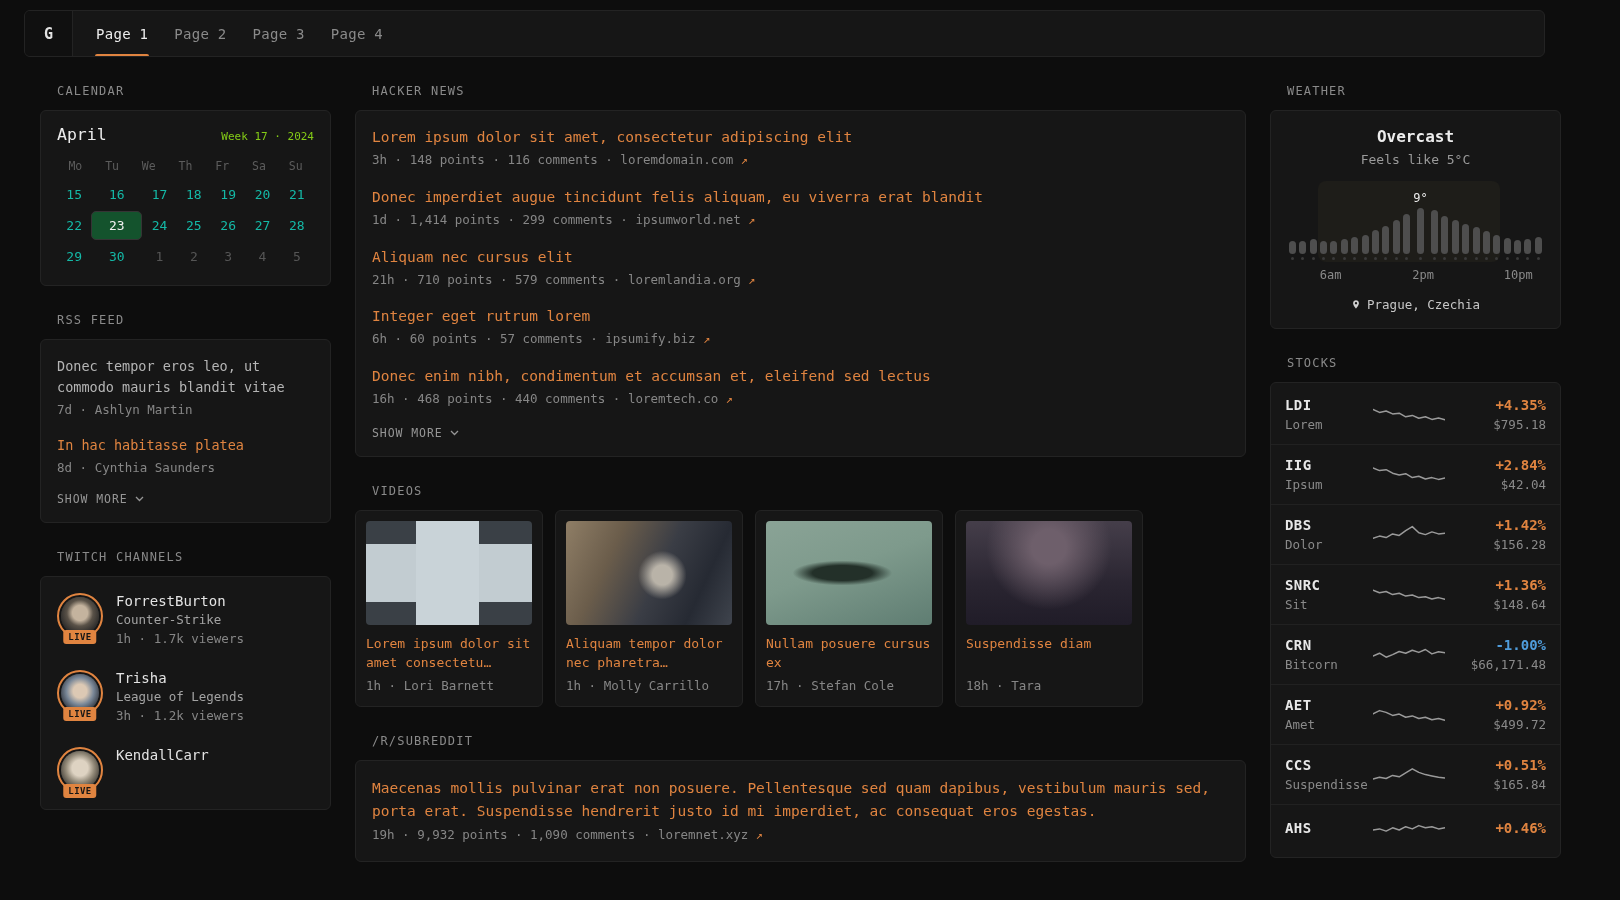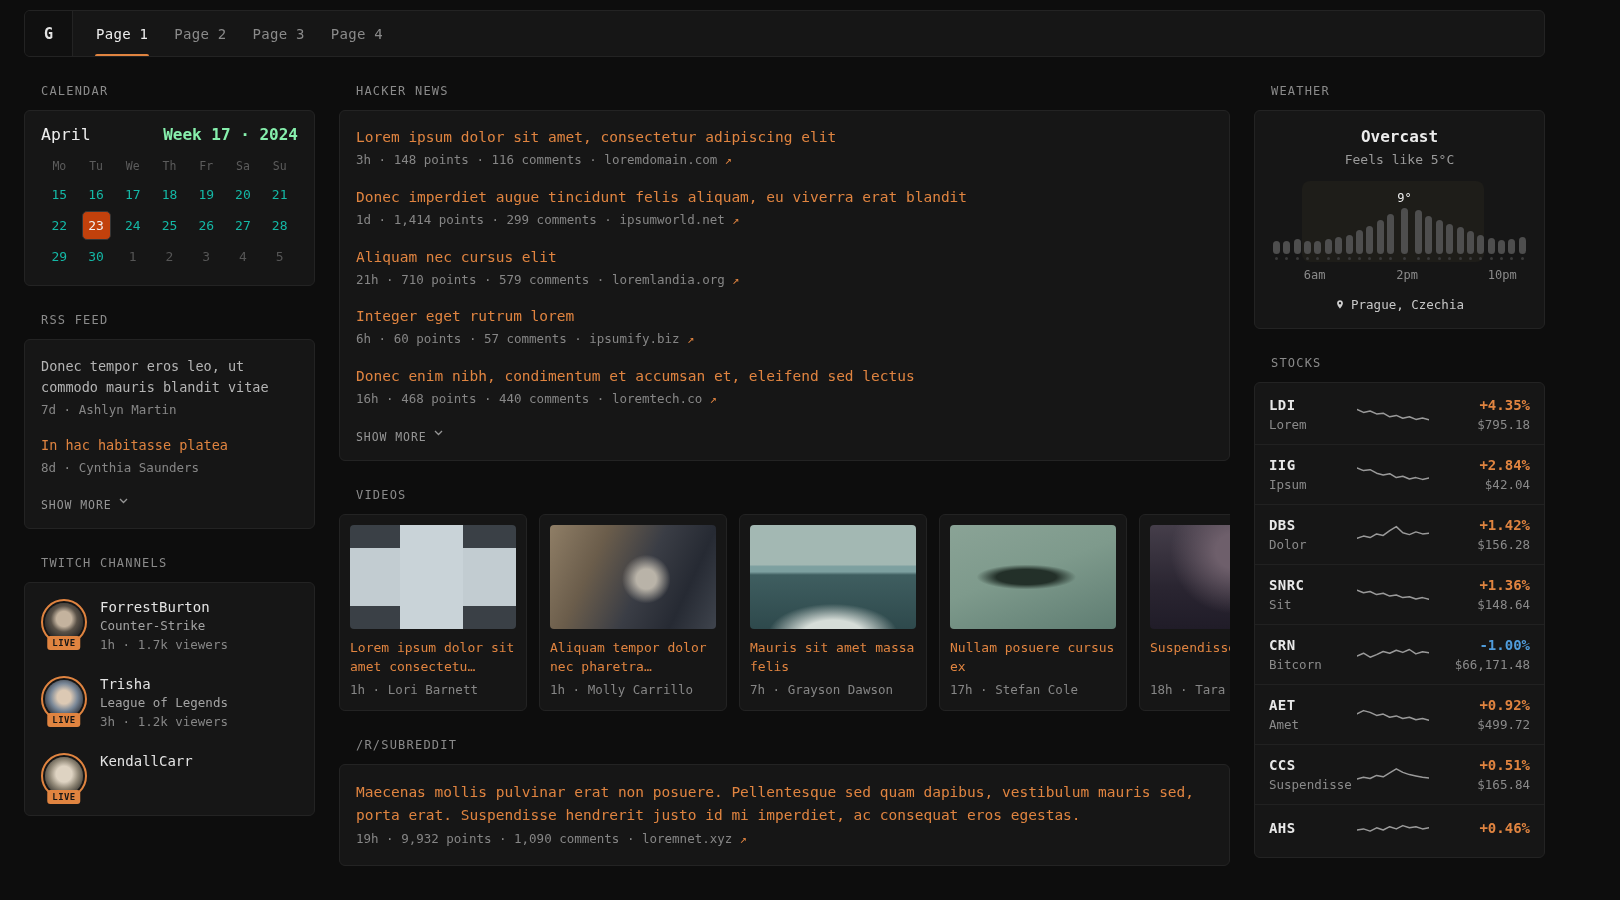--- a/index.html
+++ b/index.html
@@ -41,55 +41,55 @@
     font-size: 14px; padding: 0 13px; display: flex; align-items: center;
     cursor: pointer; position: relative; letter-spacing: 0.02em;
   }
   .tab.active { color: #ededed; }
   .tab.active::after {
     content: ""; position: absolute; left: 12px; right: 12px; bottom: 0;
     height: 2px; background: var(--accent); border-radius: 2px 2px 0 0;
   }
   .layout {
     display: grid; grid-template-columns: 291px 891px 291px;
-    column-gap: 24px; padding-left: 24px; align-items: start;
+    column-gap: 24px; padding-left: 40px; align-items: start;
   }
   .section-title {
     font-size: 12px; letter-spacing: 0.1em; color: var(--dim);
     margin: 27px 0 12px 17px;
   }
   .card { background: var(--card); border: 1px solid var(--border); border-radius: 6px; }
   .meta { font-size: 12.5px; color: #868686; margin-top: 3px; line-height: 1.5; }
 
   
   .calendar { padding: 14px 16px 14px; }
   .cal-head { display: flex; justify-content: space-between; align-items: baseline; }
   .cal-month { font-size: 16.5px; color: #ececec; }
-  .cal-week { font-size: 16px; color: #86efac; font-weight: bold; }
+  .cal-week { font-size: 11px; color: #84cc16; }
   .cal-grid { display: grid; grid-template-columns: repeat(7, 1fr); text-align: center; }
   .cal-dow { margin-top: 15px; }
   .dow { font-size: 11.5px; color: var(--dimmer); }
   .cal-days { margin-top: 7px; row-gap: 2px; }
   .day { font-size: 13px; color: #14b8a6; height: 29px; line-height: 29px; }
   .day.current {
-    background: #c2410c; border: 1px solid #353535; border-radius: 5px;
-    color: #f2f2f2; line-height: 27px; width: 29px; justify-self: center;
+    background: #14532d; border: 1px solid #353535; border-radius: 5px;
+    color: #f2f2f2; line-height: 27px; width: 51px; justify-self: center;
   }
   .day.out { color: #555; }
 
   
   .rss { padding: 16px; }
   .rss-item { margin-bottom: 15px; }
   .rss-title { font-size: 13.5px; line-height: 1.55; cursor: pointer; }
   .rss-title.muted { color: #b5b5b5; }
   .rss-title.accent { color: var(--accent); }
   .show-more {
-    display: flex; align-items: flex-start; gap: 7px; background: none; border: none;
+    display: flex; align-items: center; gap: 7px; background: none; border: none;
     color: #969696; font: inherit; font-size: 11.5px; letter-spacing: 0.08em;
-    margin-top: 21px; cursor: pointer;
+    margin-top: 15px; cursor: pointer;
   }
 
   
   .twitch { padding: 16px; }
   .channel { display: flex; gap: 13px; margin-bottom: 21px; align-items: flex-start; cursor: pointer; }
   .channel:last-child { margin-bottom: 0; }
   .avatar-wrap { position: relative; flex: 0 0 auto; width: 46px; }
   .avatar {
     width: 46px; height: 46px; border-radius: 50%;
     border: 2px solid var(--accent); padding: 2px;
@@ -360,25 +360,20 @@
           <div class="thumb t1"></div>
           <div class="v-title">Lorem ipsum dolor sit amet consectetu…</div>
           <div class="meta">1h · Lori Barnett</div>
         </article>
         <article class="video-card">
           <div class="thumb t2"></div>
           <div class="v-title">Aliquam tempor dolor nec pharetra…</div>
           <div class="meta">1h · Molly Carrillo</div>
         </article>
         <article class="video-card">
-          <div class="thumb t3"></div>
-          <div class="v-title">Mauris sit amet massa felis</div>
-          <div class="meta">7h · Grayson Dawson</div>
-        </article>
-        <article class="video-card">
           <div class="thumb t4"></div>
           <div class="v-title">Nullam posuere cursus ex</div>
           <div class="meta">17h · Stefan Cole</div>
         </article>
         <article class="video-card">
           <div class="thumb t5"></div>
           <div class="v-title">Suspendisse diam</div>
           <div class="meta">18h · Tara</div>
         </article>
       </div>

